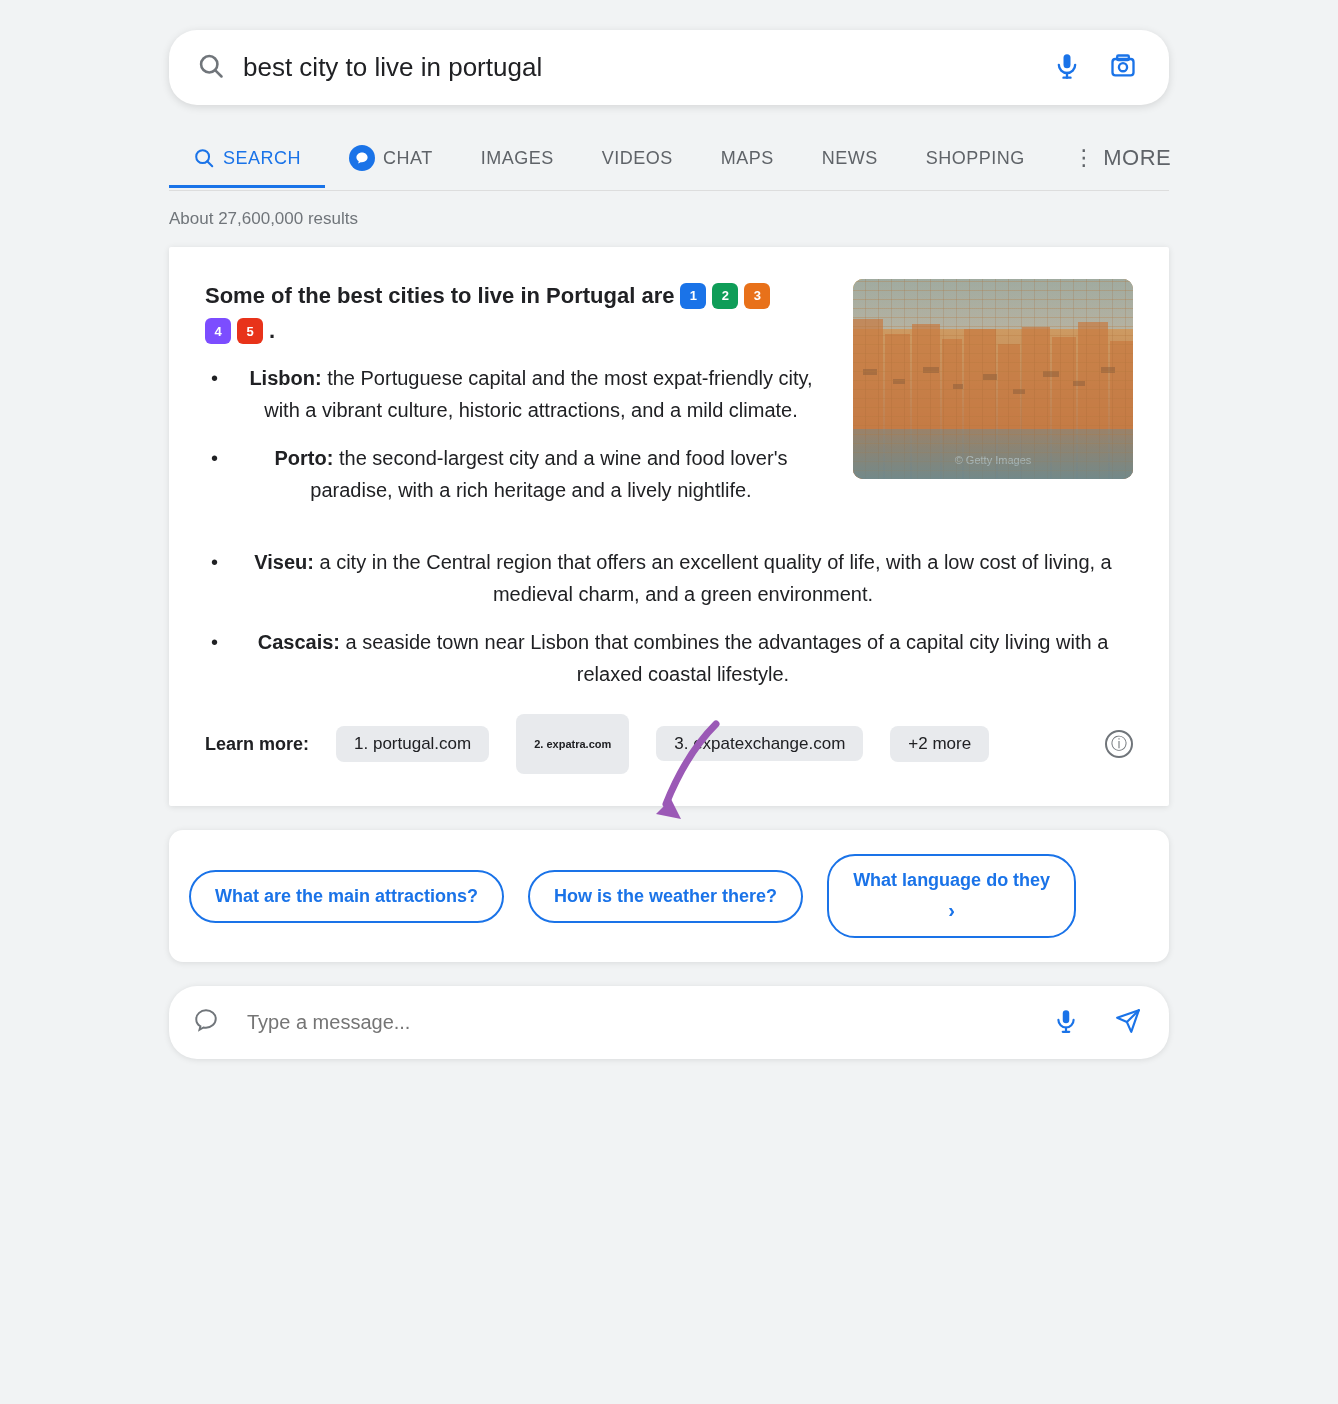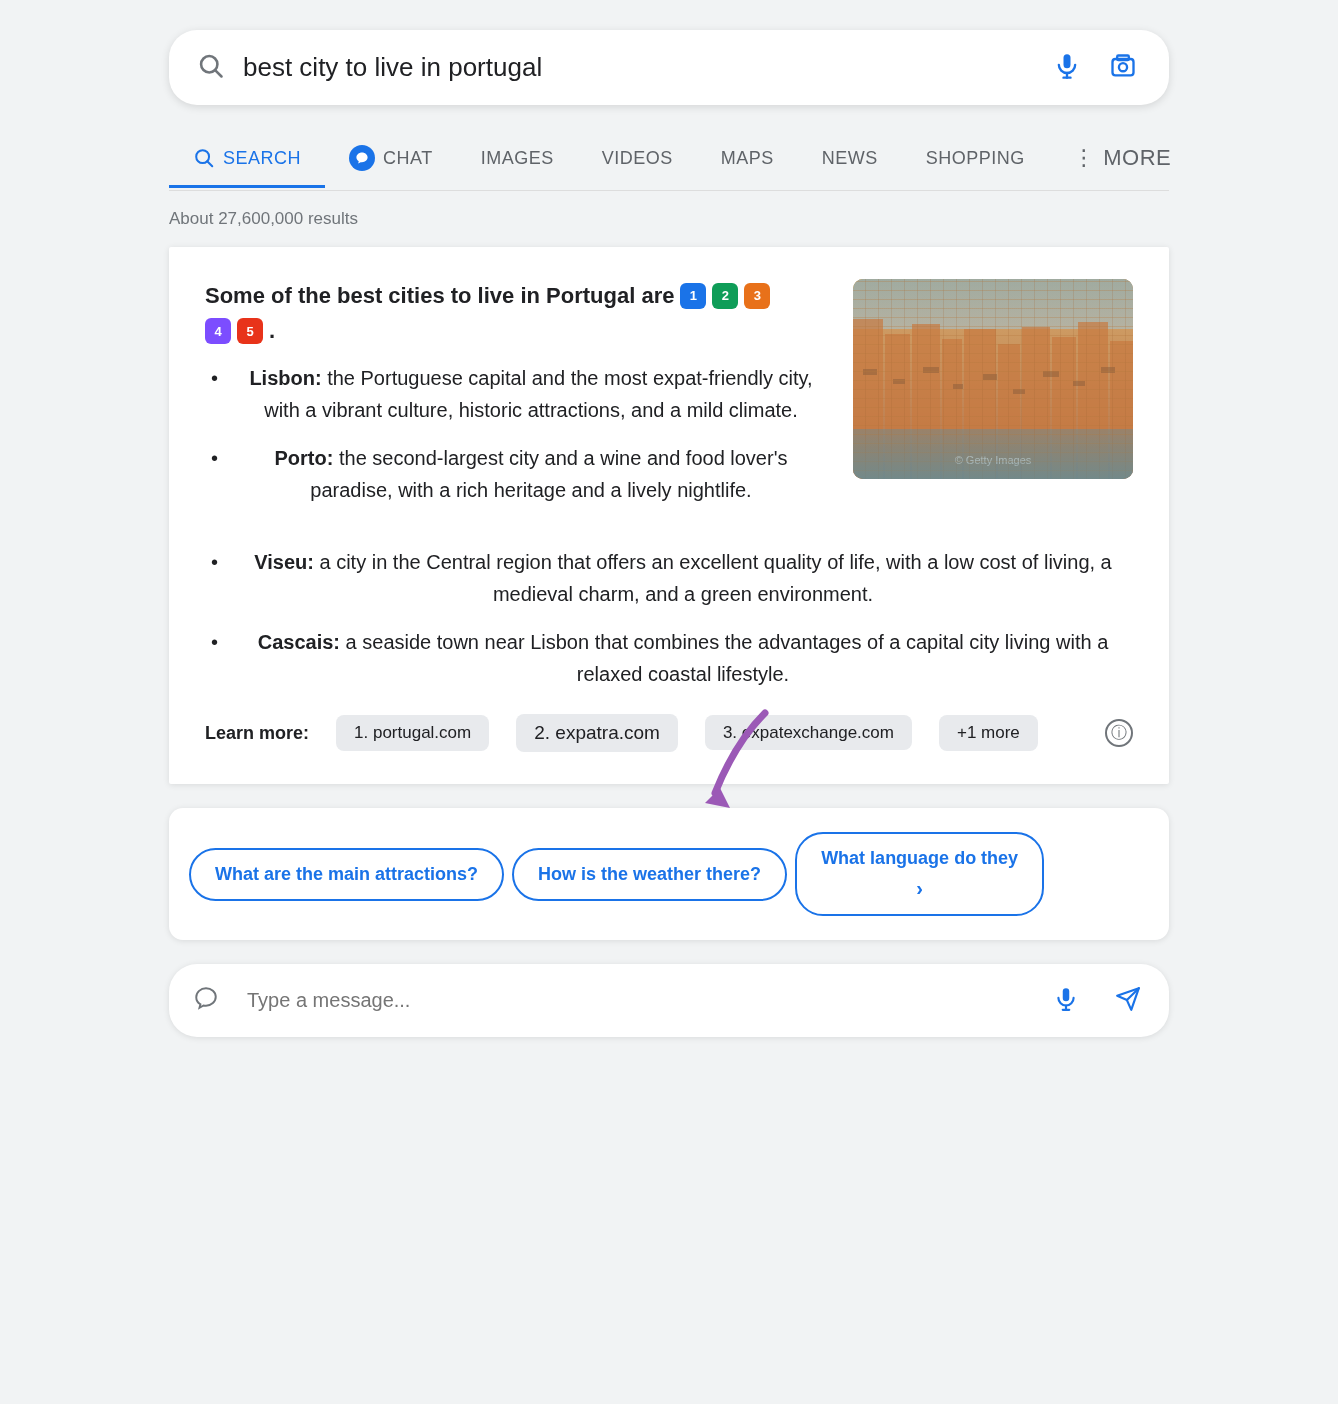--- a/index.html
+++ b/index.html
@@ -253,24 +253,25 @@
       padding: 8px 18px;
       font-size: 17px;
       color: #202124;
       cursor: pointer;
       white-space: nowrap;
     }
 
     .source-chip-truncated {
       background: #e8eaed;
       border-radius: 8px;
-      padding: 8px 18px;
-      font-size: 19px;
-      color: #202124;
-      cursor: pointer;
+      padding: 24px 18px;
+      font-size: 11px;
+      color: #202124;
+      cursor: pointer;
+      font-weight: bold;
     }
 
     .more-chip {
       background: #e8eaed;
       border-radius: 8px;
       padding: 8px 18px;
       font-size: 17px;
       color: #202124;
       cursor: pointer;
     }
@@ -286,21 +287,21 @@
       justify-content: center;
       color: #70757a;
       font-size: 16px;
       cursor: pointer;
     }
 
     
     .suggestion-row {
       display: flex;
       align-items: center;
-      gap: 8px;
+      gap: 24px;
       margin-top: 24px;
       margin-bottom: 24px;
       background: #fff;
       border-radius: 14px;
       padding: 24px 20px;
       box-shadow: 0 1px 6px rgba(0,0,0,0.1);
       position: relative;
       overflow: hidden;
     }
 
@@ -519,21 +520,21 @@
       <span class="source-chip-truncated">2. expatra.com</span>
 
       <div style="position:relative; display:inline-block;">
         <span class="source-chip">3. expatexchange.com</span>
         
         <svg style="position:absolute; bottom:-90px; left:-20px; width:130px; height:130px; pointer-events:none; z-index:10;" viewBox="0 0 130 130">
           <path d="M80 10 Q50 40 30 90" stroke="#9b59b6" stroke-width="7" fill="none" stroke-linecap="round"></path>
           <polygon points="20,100 35,85 45,105" fill="#9b59b6"></polygon>
         </svg>
       </div>
-      <span class="more-chip">+1 more</span>
+      <span class="more-chip">+2 more</span>
       <div class="info-icon">ⓘ</div>
     </div>
   </div>
 
   <div class="suggestion-row">
     <button class="suggestion-chip">What are the main attractions?</button>
     <button class="suggestion-chip">How is the weather there?</button>
     <button class="suggestion-chip">
       <span>What language do they</span>
       <span class="chevron-right">›</span>

